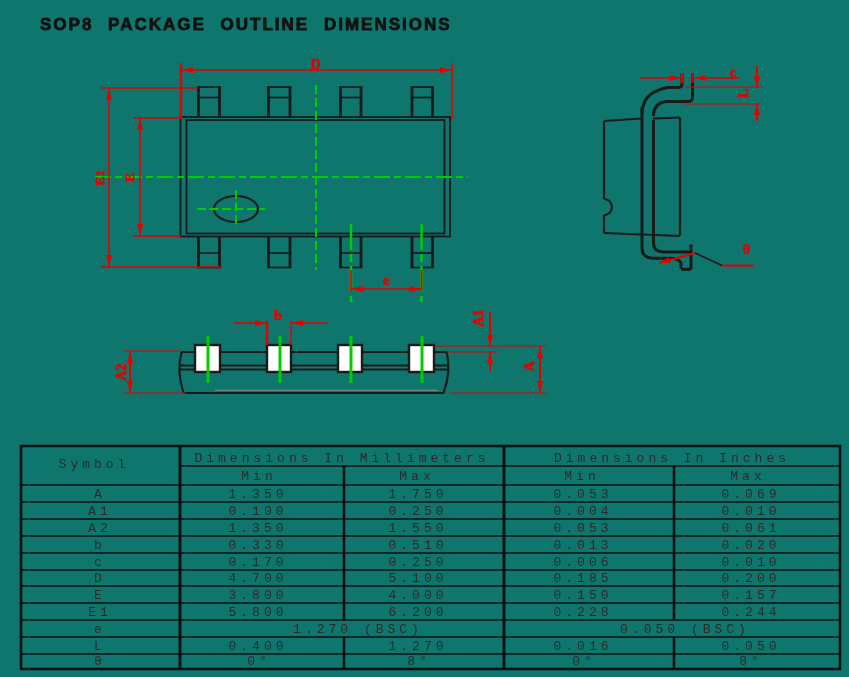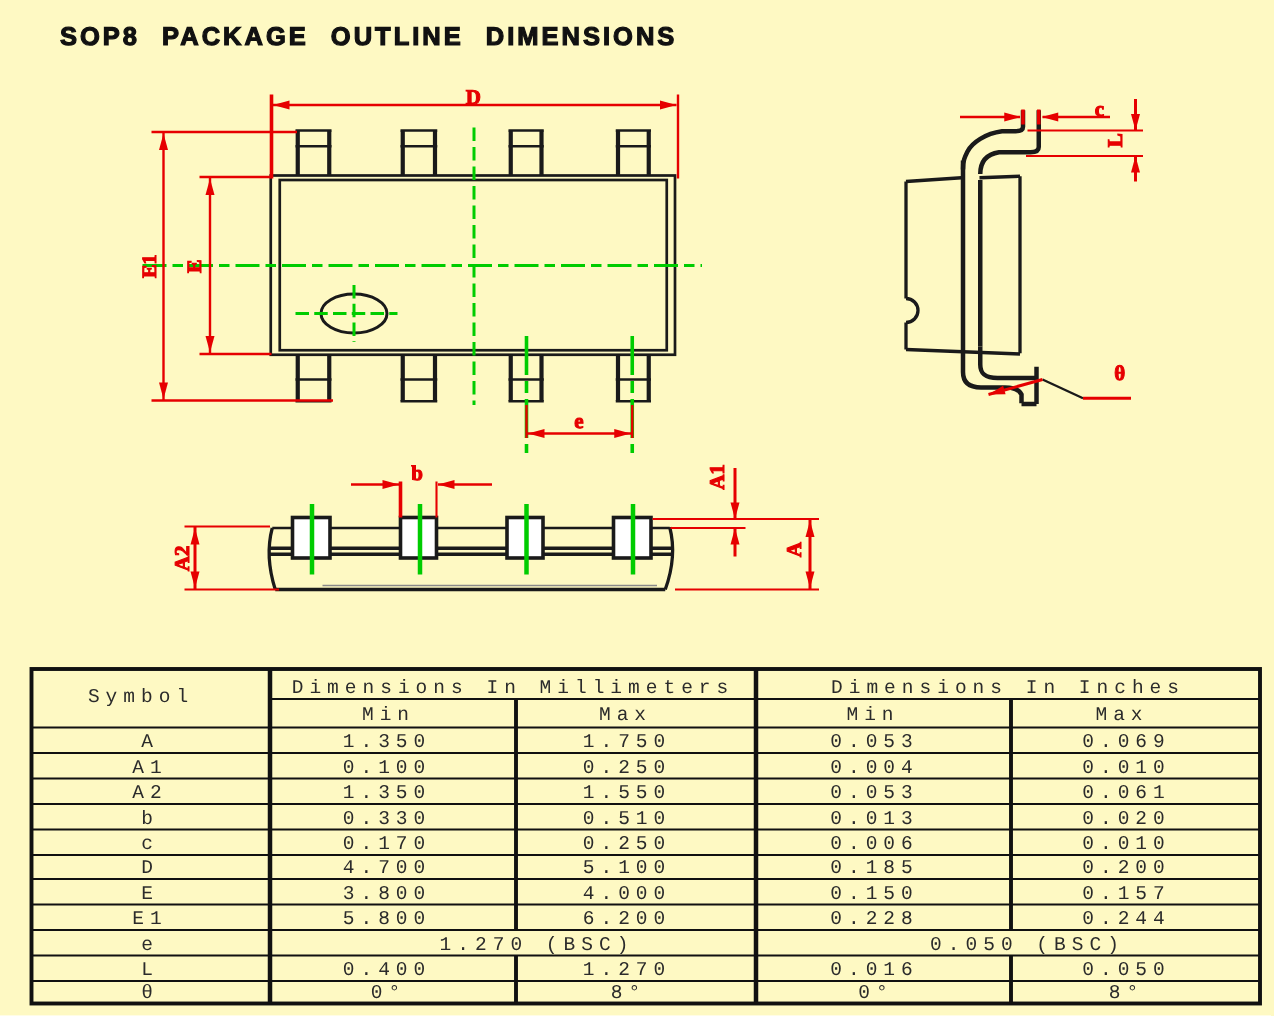--- a/index.html
+++ b/index.html
@@ -1,16 +1,16 @@
 <!DOCTYPE html>
 <html><head>
 <meta charset="utf-8">
 <style>
   html,body{margin:0;padding:0;background:#ffffff;}
-  #page{position:relative;width:849px;height:677px;background:#fef9c3;overflow:hidden;
+  #page{position:relative;width:849px;height:677px;background:#0f766e;overflow:hidden;
         font-family:"Liberation Sans", sans-serif;}
   svg{position:absolute;left:0;top:0;filter:blur(0.4px);}
   text{font-family:"Liberation Sans", sans-serif;}
   .dim{fill:#e60000;stroke:#e60000;stroke-width:0.7;font-family:"Liberation Serif", serif;font-weight:bold;}
   .tbl{fill:#2b2b2b;font-family:"Liberation Mono", monospace;}
 </style>
 </head>
 <body>
 <div id="page">
 <svg width="849" height="677" viewBox="0 0 849 677">

